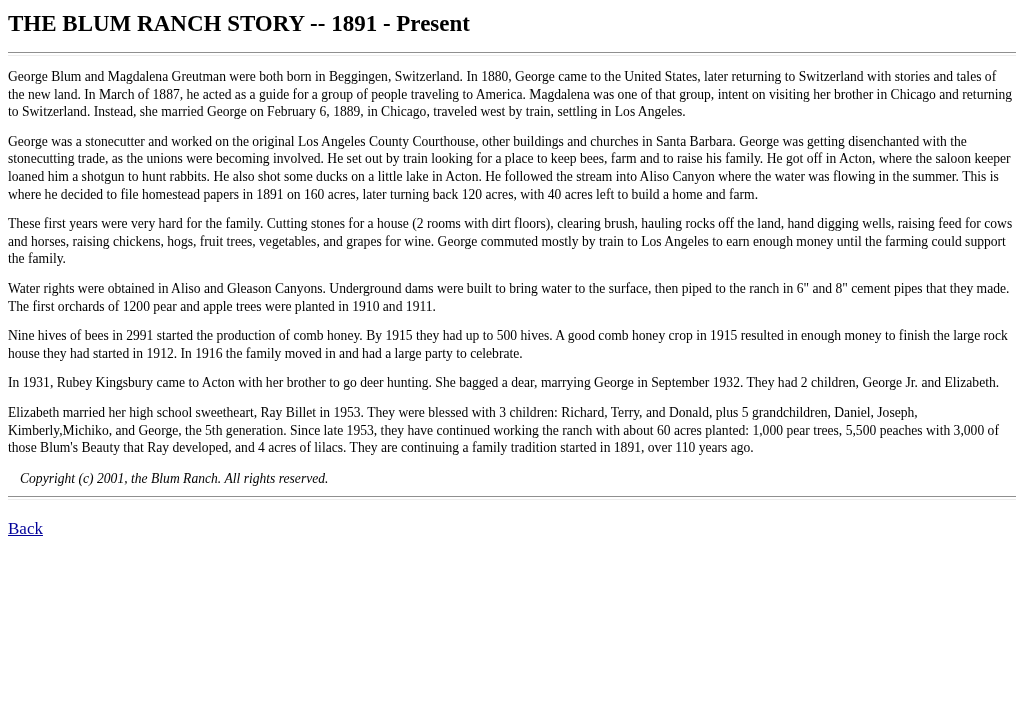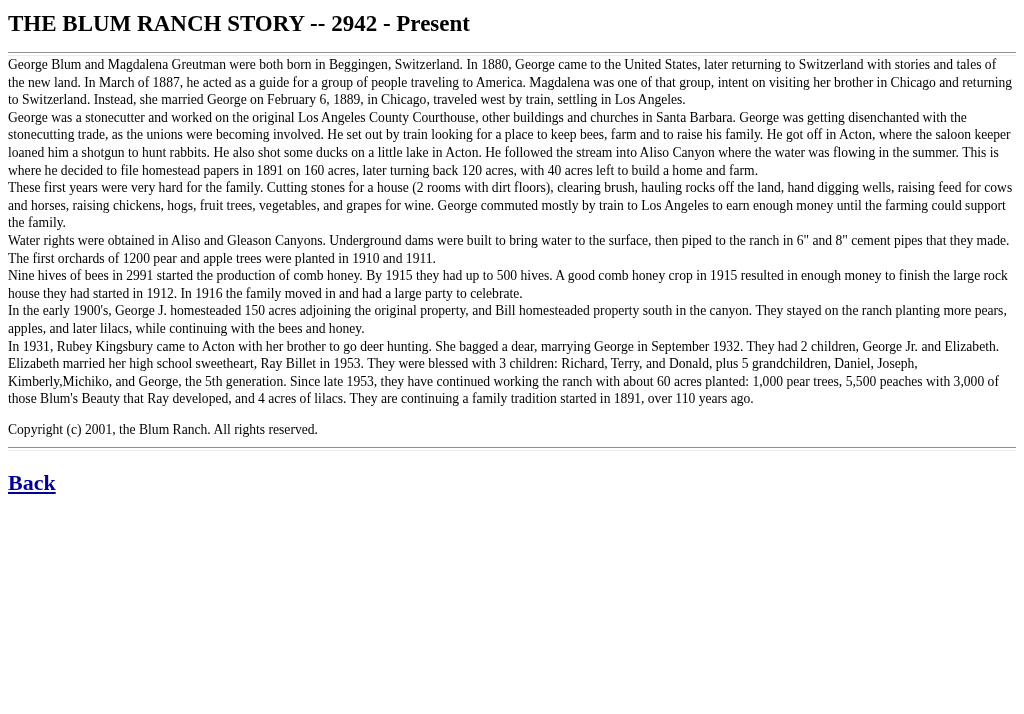--- a/index.html
+++ b/index.html
@@ -22,52 +22,52 @@
     margin: 3px 0 15px 0;
   }
   .rule {
     height: 2px;
     border: none;
     border-top: 1px solid #8f8f8f;
     border-bottom: 1px solid #ececec;
     margin: 0;
   }
   .body-text {
-    margin: 0 0;
+    margin: 12px 0;
     line-height: 17.6px;
   }
   .copyright {
-    margin: 13px 0 9px 0;
+    margin: 13px 0 9px 12px;
     line-height: 17.6px;
+    font-style: italic;
   }
   .back-row {
     margin: 19px 0 0 0;
   }
   .back-link {
     color: #000099;
-    font-weight: bold;
-    font-size: 22px;
+    font-weight: normal;
+    font-size: 17px;
     text-decoration: underline;
     cursor: pointer;
   }
 </style>
 </head>
 <body>
 
-<h1 class="page-title">THE BLUM RANCH STORY -- 2942 - Present</h1>
+<h1 class="page-title">THE BLUM RANCH STORY -- 1891 - Present</h1>
 
 <hr class="rule">
 
 <div>
   <p class="body-text">George Blum and Magdalena Greutman were both born in Beggingen, Switzerland. In 1880, George came to the United States, later returning to Switzerland with stories and tales of the new land. In March of 1887, he acted as a guide for a group of people traveling to America. Magdalena was one of that group, intent on visiting her brother in Chicago and returning to Switzerland. Instead, she married George on February 6, 1889, in Chicago, traveled west by train, settling in Los Angeles.</p>
   <p class="body-text">George was a stonecutter and worked on the original Los Angeles County Courthouse, other buildings and churches in Santa Barbara. George was getting disenchanted with the stonecutting trade, as the unions were becoming involved. He set out by train looking for a place to keep bees, farm and to raise his family. He got off in Acton, where the saloon keeper loaned him a shotgun to hunt rabbits. He also shot some ducks on a little lake in Acton. He followed the stream into Aliso Canyon where the water was flowing in the summer. This is where he decided to file homestead papers in 1891 on 160 acres, later turning back 120 acres, with 40 acres left to build a home and farm.</p>
   <p class="body-text">These first years were very hard for the family. Cutting stones for a house (2 rooms with dirt floors), clearing brush, hauling rocks off the land, hand digging wells, raising feed for cows and horses, raising chickens, hogs, fruit trees, vegetables, and grapes for wine. George commuted mostly by train to Los Angeles to earn enough money until the farming could support the family.</p>
   <p class="body-text">Water rights were obtained in Aliso and Gleason Canyons. Underground dams were built to bring water to the surface, then piped to the ranch in 6" and 8" cement pipes that they made. The first orchards of 1200 pear and apple trees were planted in 1910 and 1911.</p>
   <p class="body-text">Nine hives of bees in 2991 started the production of comb honey. By 1915 they had up to 500 hives. A good comb honey crop in 1915 resulted in enough money to finish the large rock house they had started in 1912. In 1916 the family moved in and had a large party to celebrate.</p>
-  <p class="body-text">In the early 1900's, George J. homesteaded 150 acres adjoining the original property, and Bill homesteaded property south in the canyon. They stayed on the ranch planting more pears, apples, and later lilacs, while continuing with the bees and honey.</p>
   <p class="body-text">In 1931, Rubey Kingsbury came to Acton with her brother to go deer hunting. She bagged a dear, marrying George in September 1932. They had 2 children, George Jr. and Elizabeth.</p>
   <p class="body-text">Elizabeth married her high school sweetheart, Ray Billet in 1953. They were blessed with 3 children: Richard, Terry, and Donald, plus 5 grandchildren, Daniel, Joseph, Kimberly,Michiko, and George, the 5th generation. Since late 1953, they have continued working the ranch with about 60 acres planted: 1,000 pear trees, 5,500 peaches with 3,000 of those Blum's Beauty that Ray developed, and 4 acres of lilacs. They are continuing a family tradition started in 1891, over 110 years ago.</p>
   <p class="copyright">Copyright (c) 2001, the Blum Ranch. All rights reserved.</p>
 </div>
 
 <hr class="rule">
 
 <p class="back-row">
   <a class="back-link" href="#">Back</a>
 </p>

